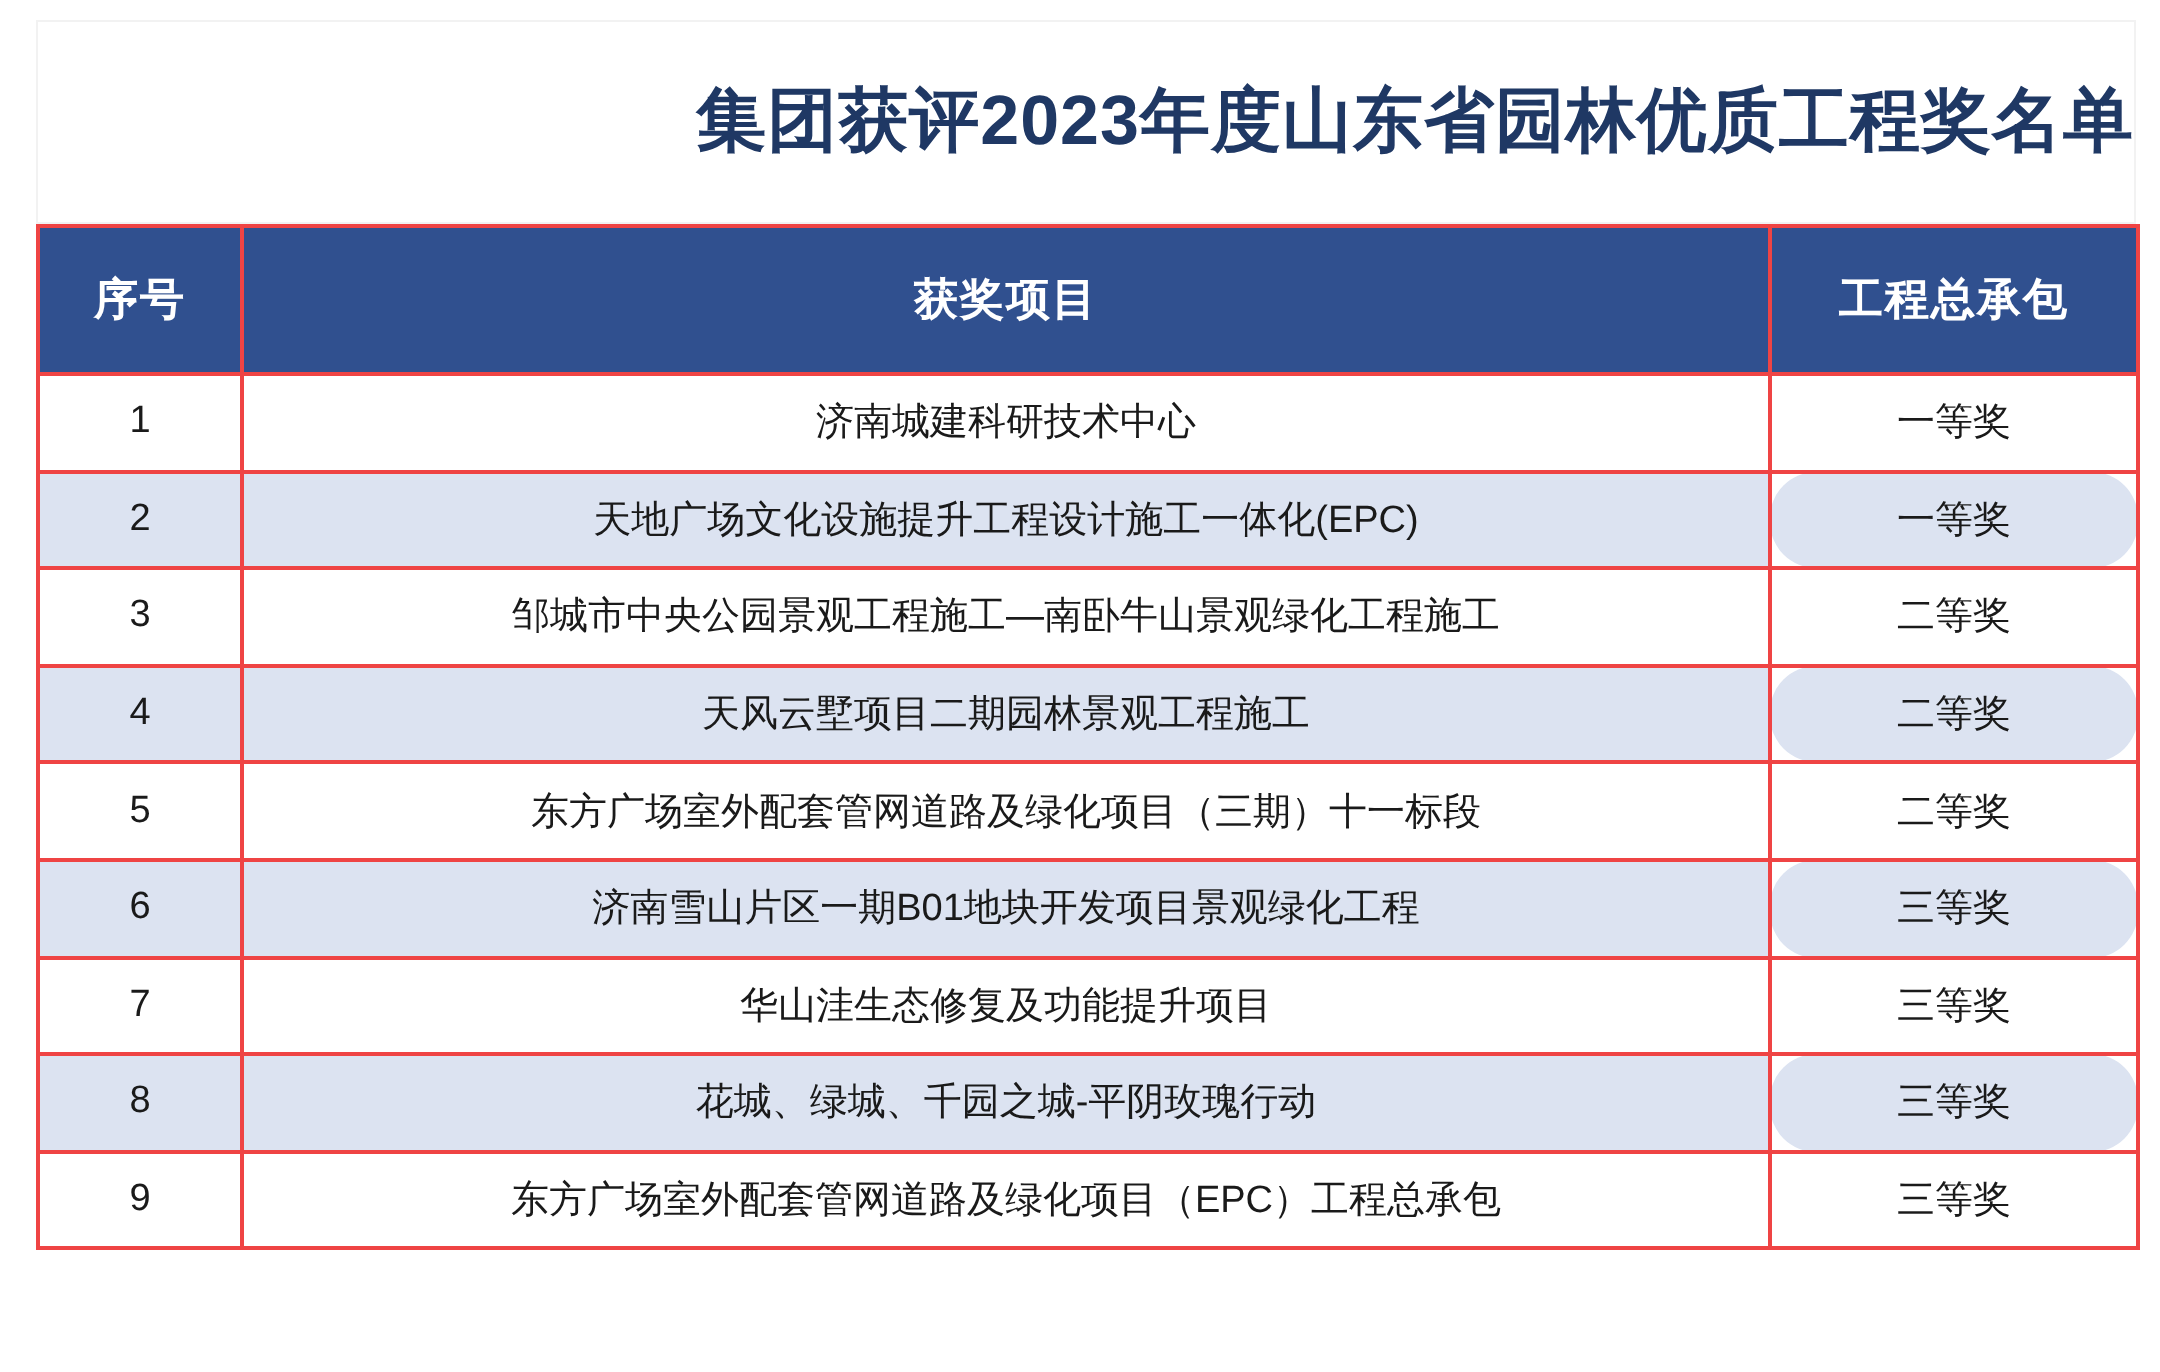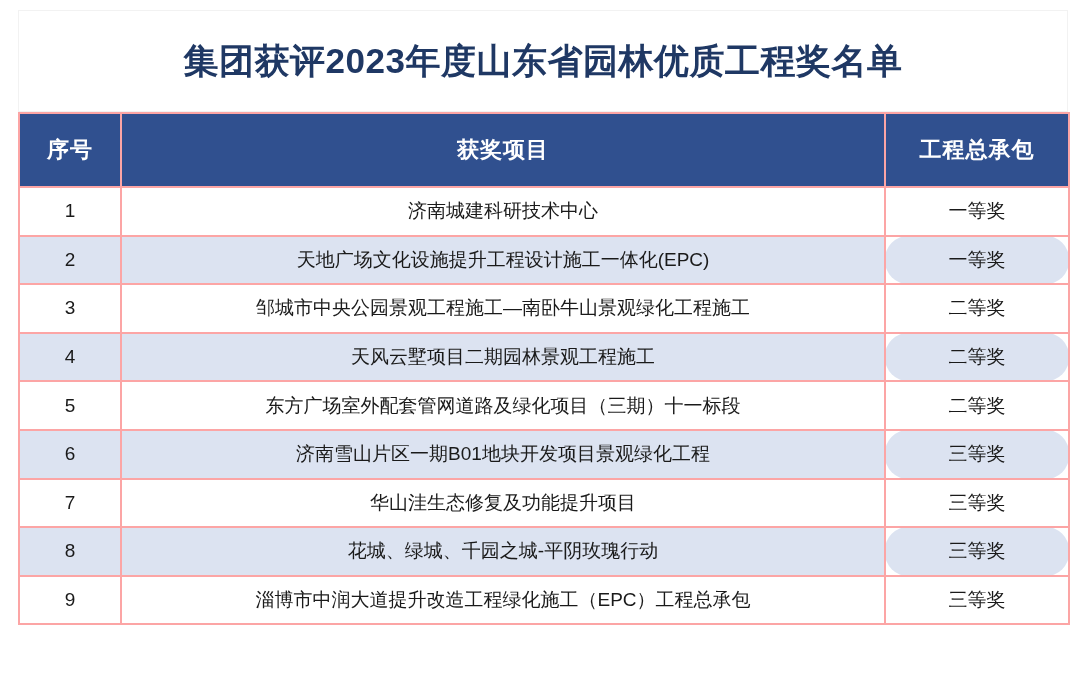--- a/index.html
+++ b/index.html
@@ -27,21 +27,21 @@
     position: absolute;
     left: 18px;
     top: 10px;
     width: 1050px;
     height: 102px;
     background: #ffffff;
     border: 1px solid #f2f2f2;
     box-sizing: border-box;
     display: flex;
     align-items: center;
-    justify-content: center;
+    justify-content: flex-end;
   }
   .title-text {
     font-size: 35px;
     font-weight: bold;
     color: #1f3864;
     letter-spacing: 0.5px;
     line-height: 1.1;
     white-space: nowrap;
     text-align: center;
   }
@@ -54,21 +54,21 @@
     width: 1050px;
     border-collapse: collapse;
     table-layout: fixed;
   }
   .award-table col.c-no    { width: 102px; }
   .award-table col.c-proj  { width: 764px; }
   .award-table col.c-grade { width: 184px; }
 
   .award-table th,
   .award-table td {
-    border: 2px solid #fca5a5;
+    border: 2px solid #ef4444;
     box-sizing: border-box;
     text-align: center;
     vertical-align: middle;
   }
 
   .award-table thead th {
     height: 74px;
     background: #30508f;
     color: #ffffff;
     font-size: 22px;
@@ -154,19 +154,19 @@
         <td class="cell-project">华山洼生态修复及功能提升项目</td>
         <td class="cell-grade">三等奖</td>
       </tr>
       <tr class="row-even">
         <td class="cell-no">8</td>
         <td class="cell-project">花城、绿城、千园之城-平阴玫瑰行动</td>
         <td class="cell-grade">三等奖</td>
       </tr>
       <tr class="row-odd">
         <td class="cell-no">9</td>
-        <td class="cell-project">淄博市中润大道提升改造工程绿化施工（EPC）工程总承包</td>
+        <td class="cell-project">东方广场室外配套管网道路及绿化项目（EPC）工程总承包</td>
         <td class="cell-grade">三等奖</td>
       </tr>
     </tbody>
   </table>
 
 </div>
 
 </body></html>

